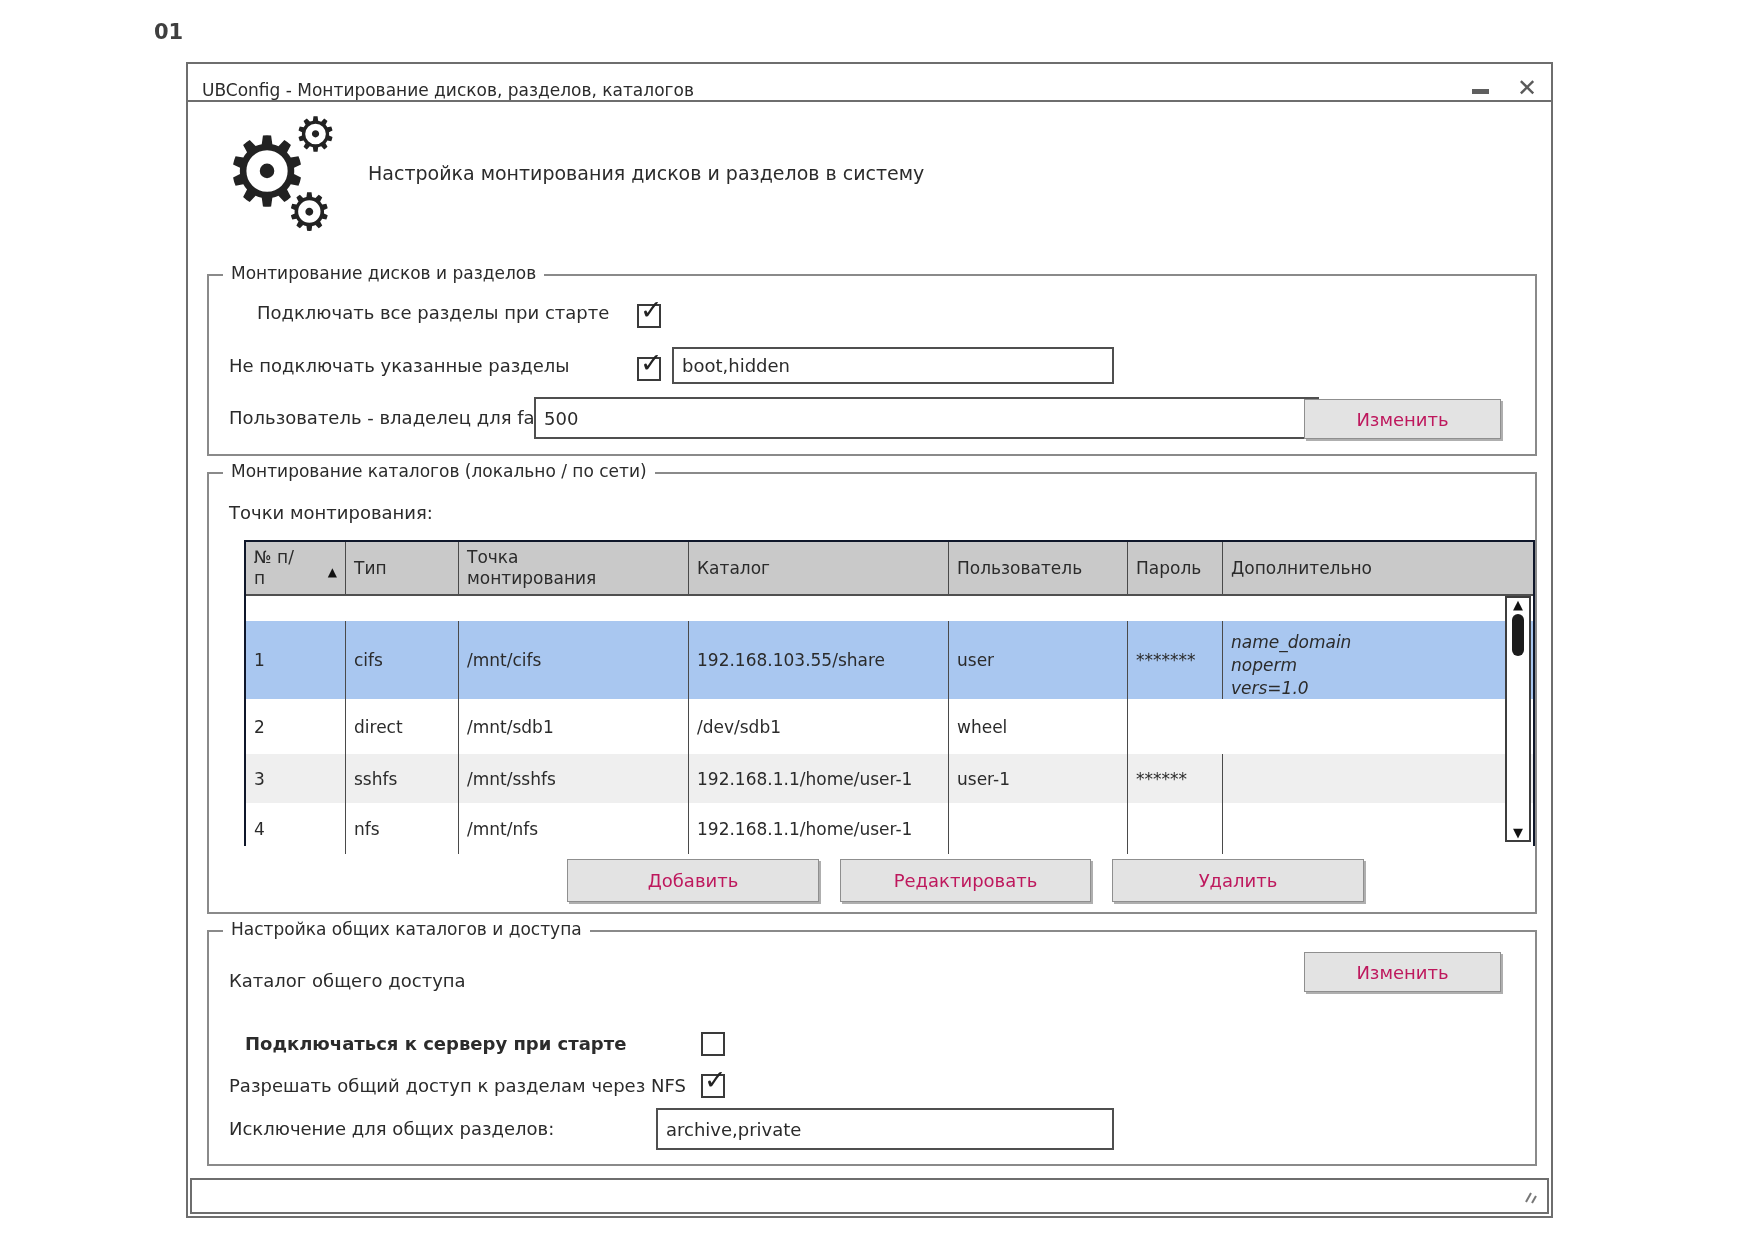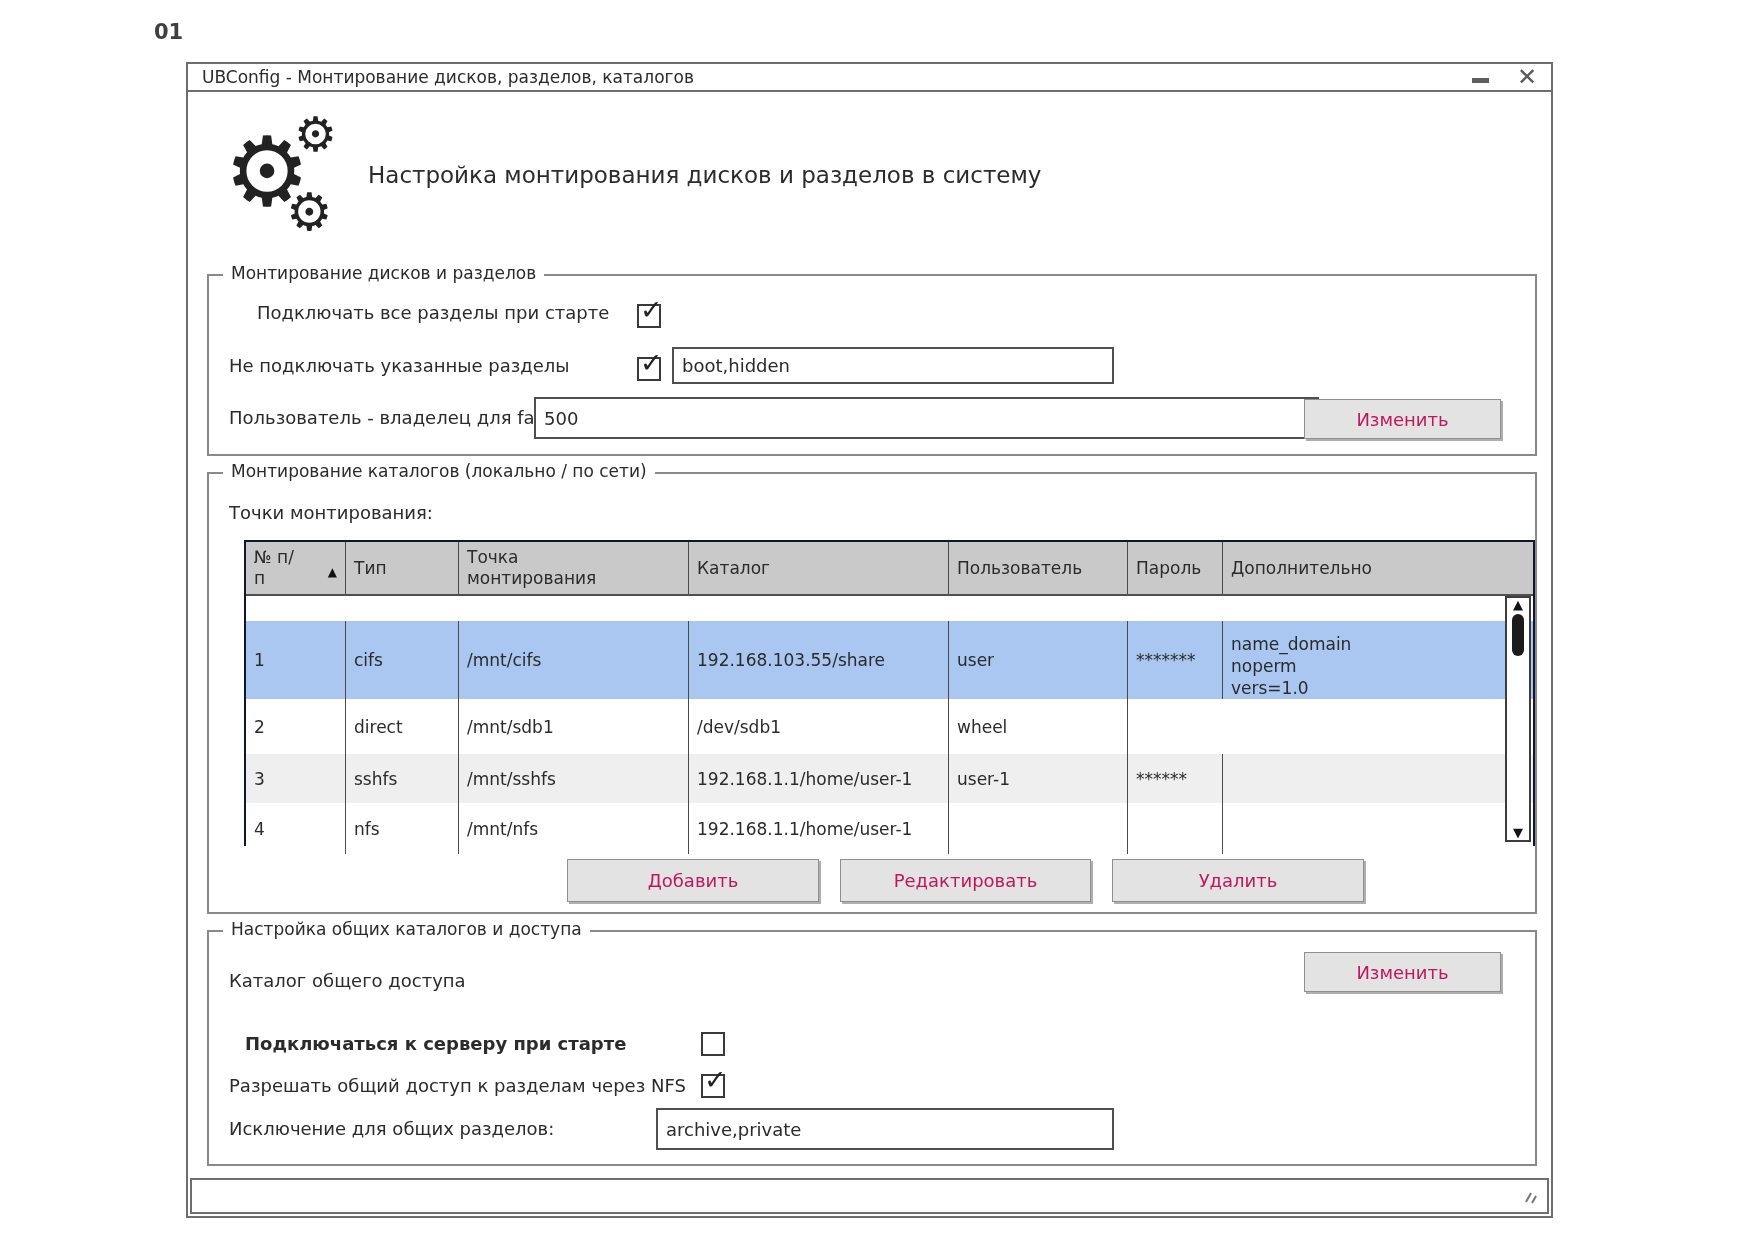--- a/index.html
+++ b/index.html
@@ -7,36 +7,36 @@
     width:1753px;height:1240px;background:#ffffff;
     font-family:"DejaVu Sans","Liberation Sans",sans-serif;
     color:#2b2b2b;position:relative;overflow:hidden;
   }
   .abs{position:absolute;}
   .fig-label{left:154px;top:20px;font-size:21px;font-weight:bold;color:#3f3f3f;}
 
   
   .window{left:186px;top:62px;width:1367px;height:1156px;background:#fff;
     border:2px solid #6e6e6e;box-sizing:border-box;}
-  .titlebar{position:absolute;left:0;top:0;right:0;height:28px;
-    border-bottom:2px solid #6e6e6e;display:flex;align-items:center;
+  .titlebar{position:absolute;left:0;top:0;right:0;height:38px;
+    border-bottom:2px solid #6e6e6e;display:flex;align-items:flex-end;
     padding:0 14px;box-sizing:border-box;}
   .title{font-size:17px;color:#2b2b2b;}
   .win-controls{margin-left:auto;display:flex;align-items:center;gap:26px;}
   .min-btn{width:20px;height:20px;display:flex;align-items:flex-end;justify-content:center;cursor:pointer;}
   .min-glyph{width:17px;height:5px;background:#5f5f5f;margin-bottom:4px;}
   .close-btn{font-size:24px;font-weight:bold;color:#5a5a5a;line-height:1;cursor:pointer;}
 
   
   .gears{left:36px;top:52px;width:130px;height:130px;color:#222;}
   .gear{position:absolute;line-height:1;}
   .gear-big{font-size:96px;left:0;top:8px;}
   .gear-small-1{font-size:48px;left:70px;top:-6px;}
   .gear-small-2{font-size:52px;left:62px;top:70px;}
-  .subtitle{left:180px;top:98px;font-size:23px;}
+  .subtitle{left:180px;top:98px;font-size:19px;}
 
   
   .groupbox{position:absolute;border:2px solid #8a8a8a;box-sizing:border-box;background:#fff;}
   .legend{position:absolute;top:-13px;left:14px;background:#fff;padding:0 8px;font-size:17px;white-space:nowrap;}
   .lbl{position:absolute;font-size:18px;white-space:nowrap;}
 
   
   .cbx{position:absolute;width:20px;height:20px;border:2px solid #3a3a3a;background:#fff;
     box-sizing:content-box;cursor:pointer;}
   .cbx .mark{position:absolute;left:1px;top:-10px;font-size:27px;font-weight:bold;color:#232323;line-height:1;}
@@ -55,22 +55,22 @@
   .th:last-child{border-right:none;}
   .th .sort{position:absolute;right:8px;top:20px;font-size:12px;color:#111;}
   .tbody{display:flex;flex-direction:column;flex:1;}
   .tr{display:flex;flex:none;background:#fff;box-sizing:border-box;}
   .tr.alt{background:#efefef;}
   .tr.sel{background:#a9c7f0;}
   .tr.filler{flex:1;}
   .td{display:flex;align-items:center;padding-left:8px;border-right:1px solid #4a4a4a;
     box-sizing:border-box;font-size:17px;overflow:hidden;}
   .td:last-child{border-right:none;}
-  .td.extra{flex-direction:column;align-items:flex-start;justify-content:flex-end;
-    padding-top:21px;line-height:22px;}
+  .td.extra{flex-direction:column;align-items:flex-start;justify-content:space-between;
+    padding-top:10px;line-height:22px;font-style:italic;}
 
   
   .vscroll{position:absolute;right:2px;top:54px;bottom:2px;width:26px;background:#fff;
     border:2px solid #3d3d3d;box-sizing:border-box;display:flex;flex-direction:column;align-items:center;}
   .scroll-arrow{font-size:13px;line-height:14px;color:#111;cursor:pointer;flex:none;}
   .scroll-arrow.down{margin-top:auto;}
   .thumb{width:12px;height:42px;background:#1c1c1c;border-radius:6px;margin-top:2px;flex:none;cursor:pointer;}
 
   
   .statusbar{position:absolute;left:2px;right:2px;top:1114px;height:36px;

